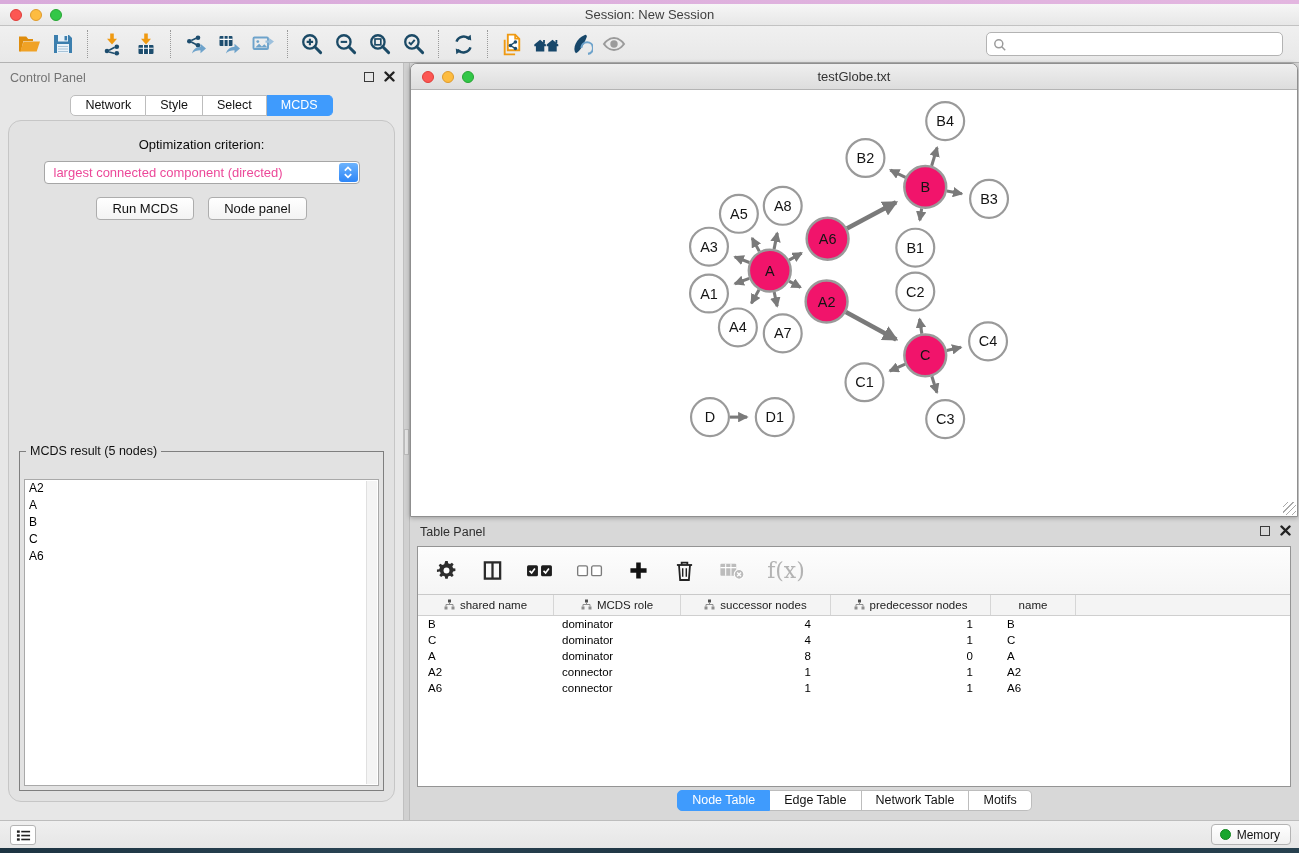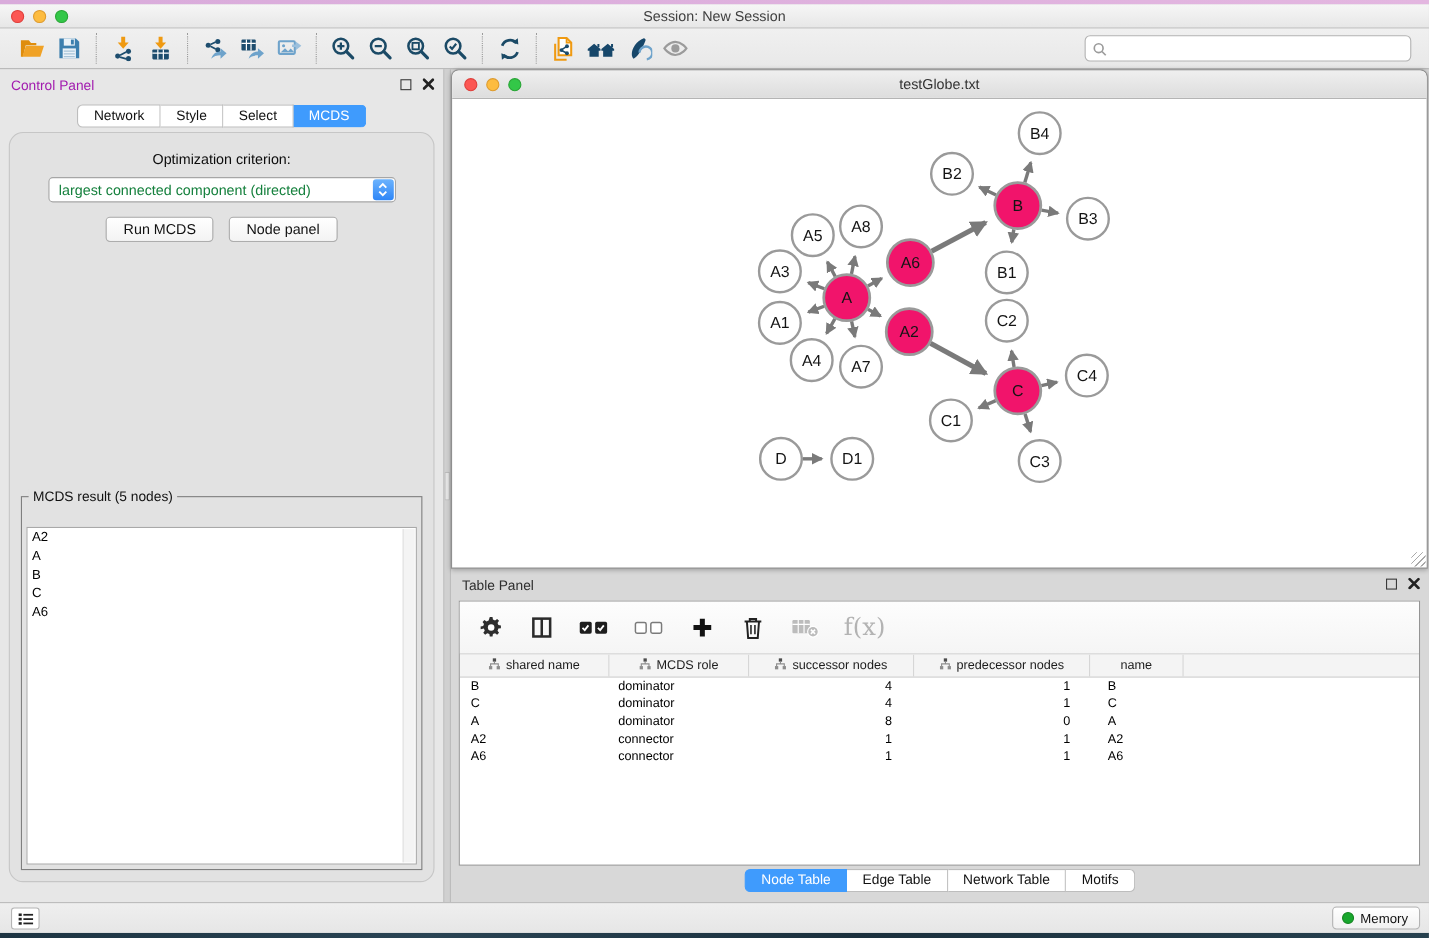--- a/index.html
+++ b/index.html
@@ -28,35 +28,35 @@
   .searchbox { position:relative; width:297px; height:24px; background:#fff; border:1px solid #b3b3b3; border-radius:5px; margin-right:4px; }
   .searchbox svg { position:absolute; left:6px; top:5px; }
   .searchbox input { position:absolute; left:24px; right:6px; top:2px; bottom:2px; border:none; outline:none; font-size:12px; background:transparent; width:260px; }
 
   
   .main { position:absolute; top:63px; left:0; right:0; bottom:33px; }
 
   
   .control-panel { position:absolute; left:0; top:0; bottom:0; width:403px; background:#e7e7e7; }
   .cp-header { position:absolute; top:6px; left:0; right:0; height:20px; }
-  .cp-title { position:absolute; left:10px; top:2px; font-size:12.5px; color:#a21caf; }
+  .cp-title { position:absolute; left:10px; top:2px; font-size:12.5px; color:#737373; }
   .panel-icons { position:absolute; right:8px; top:2px; display:flex; gap:10px; align-items:center; }
   .float-icon { width:10px; height:10px; border:1.6px solid #3a3a3a; }
   .close-icon svg { display:block; }
 
   .cp-tabs { position:absolute; top:32px; left:0; right:0; display:flex; justify-content:center; }
   .seg-tab { font-size:12.5px; height:21px; line-height:19px; padding:0 14px; background:#fff; border:1px solid #bdbdbd; border-left:none; color:#111; }
   .seg-tab:first-child { border-left:1px solid #bdbdbd; border-radius:5px 0 0 5px; }
   .seg-tab:last-child { border-radius:0 5px 5px 0; }
   .seg-tab.active { background:#3f9bfd; border-color:#3f9bfd; color:#fff; }
 
   .cp-content { position:absolute; top:57px; left:8px; right:8px; bottom:18px; background:#e2e2e2; border:1px solid #c6c6c6; border-radius:13px; display:flex; flex-direction:column; }
   .crit-label { margin-top:16px; text-align:center; font-size:13px; color:#0c0c0c; }
   .dropdown { position:relative; margin:9px auto 0; width:316px; height:23px; background:#fff; border:1px solid #a6a6a6; border-radius:4px; }
-  .dropdown .dd-value { position:absolute; left:9px; top:3px; font-size:13px; color:#15803d; white-space:nowrap; }
+  .dropdown .dd-value { position:absolute; left:9px; top:3px; font-size:13px; color:#ec4899; white-space:nowrap; }
   .dd-stepper { position:absolute; right:1px; top:1px; bottom:1px; width:19px; border-radius:3px; background:linear-gradient(#6cb3fd,#2e86f7); display:flex; align-items:center; justify-content:center; }
   .cp-buttons { margin-top:13px; display:flex; justify-content:center; gap:14px; }
   .mac-btn { height:23px; padding:0 15px; font-size:13px; color:#111; background:linear-gradient(#ffffff,#f3f3f3); border:1px solid #adadad; border-radius:4px; }
   .cp-fill { flex:1; }
 
   .result-group { position:relative; margin:0 10px 10px; height:340px; border:1px solid #7f7f7f; padding:27px 4px 4px; }
   .result-legend { position:absolute; top:-8px; left:6px; background:#e2e2e2; padding:0 4px; font-size:12.5px; color:#111; }
   .result-list { position:relative; height:100%; background:#fff; border:1px solid #a9a9a9; overflow:hidden; }
   .result-item { font-size:12px; color:#000; padding:1px 0 1px 4px; line-height:15px; }
   .result-scroll { position:absolute; top:1px; bottom:1px; right:1px; width:11px; background:#f4f4f4; border-left:1px solid #e0e0e0; }

